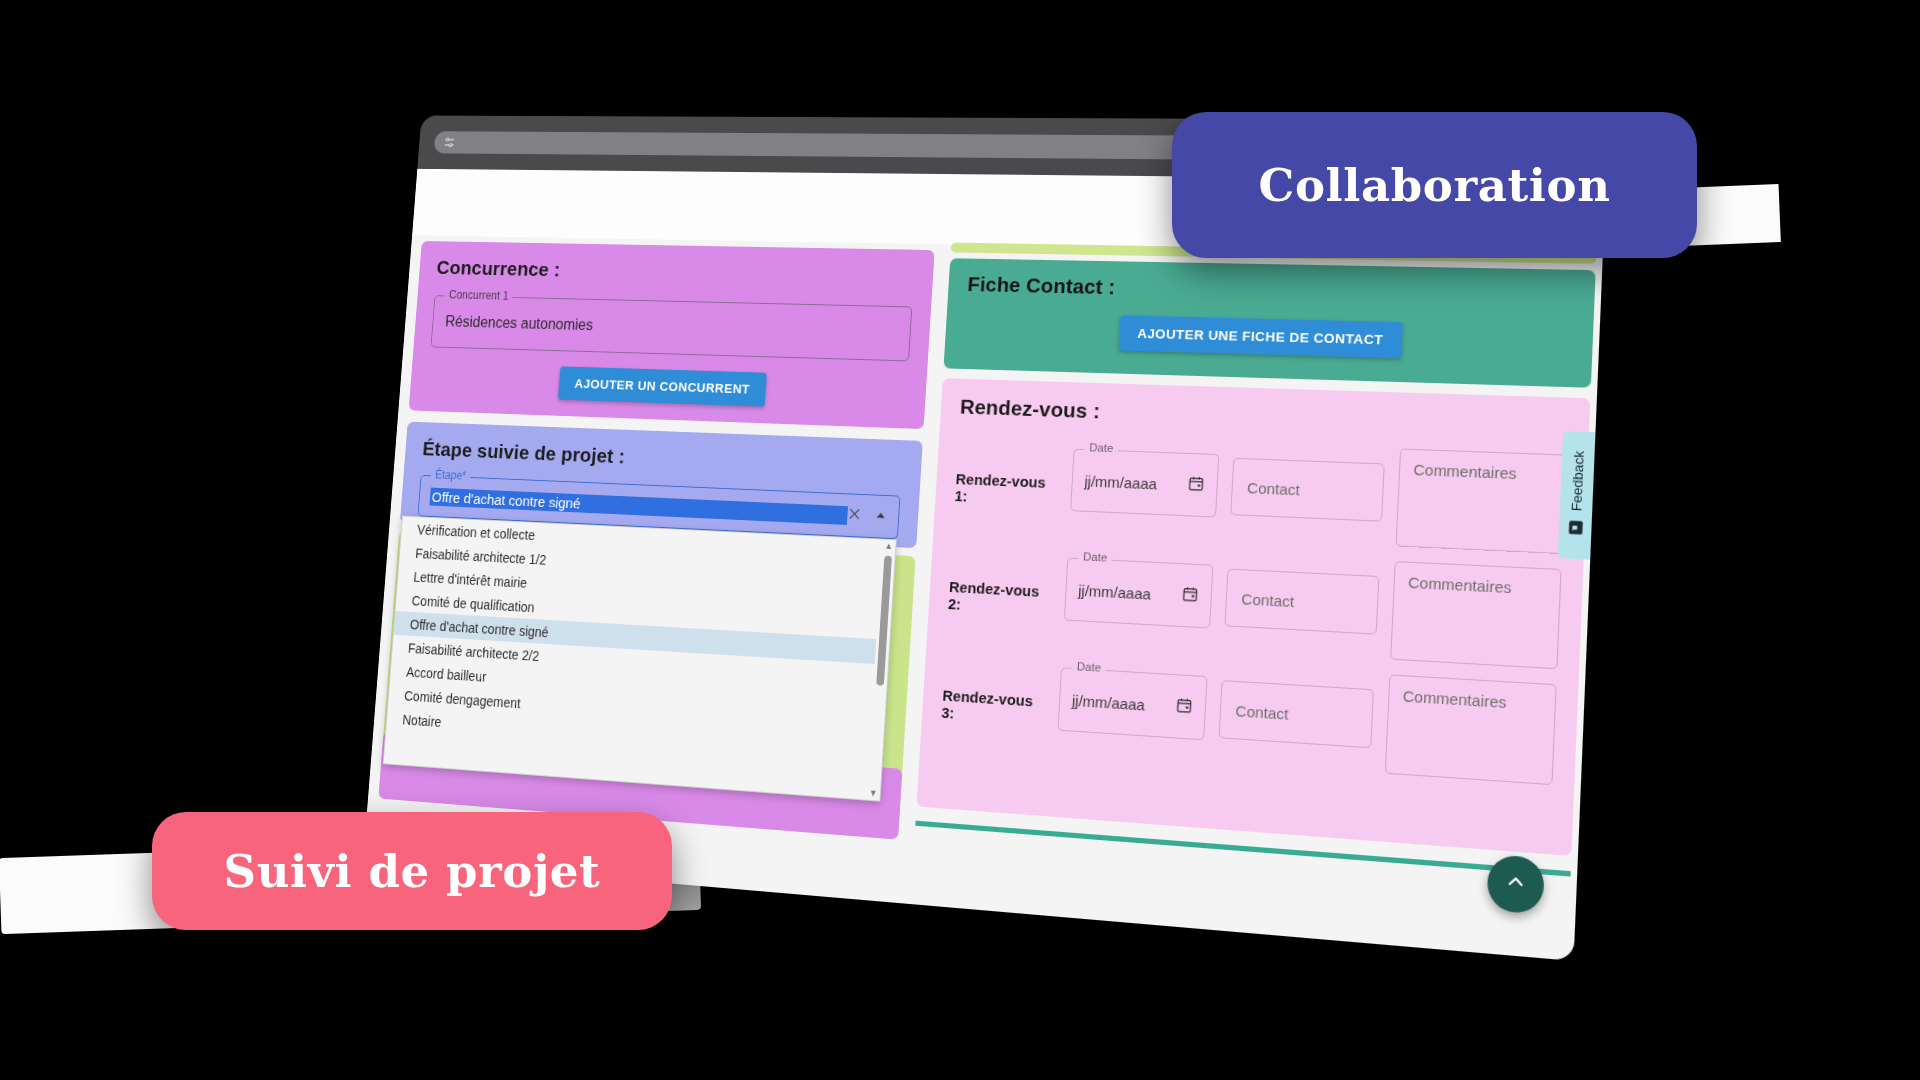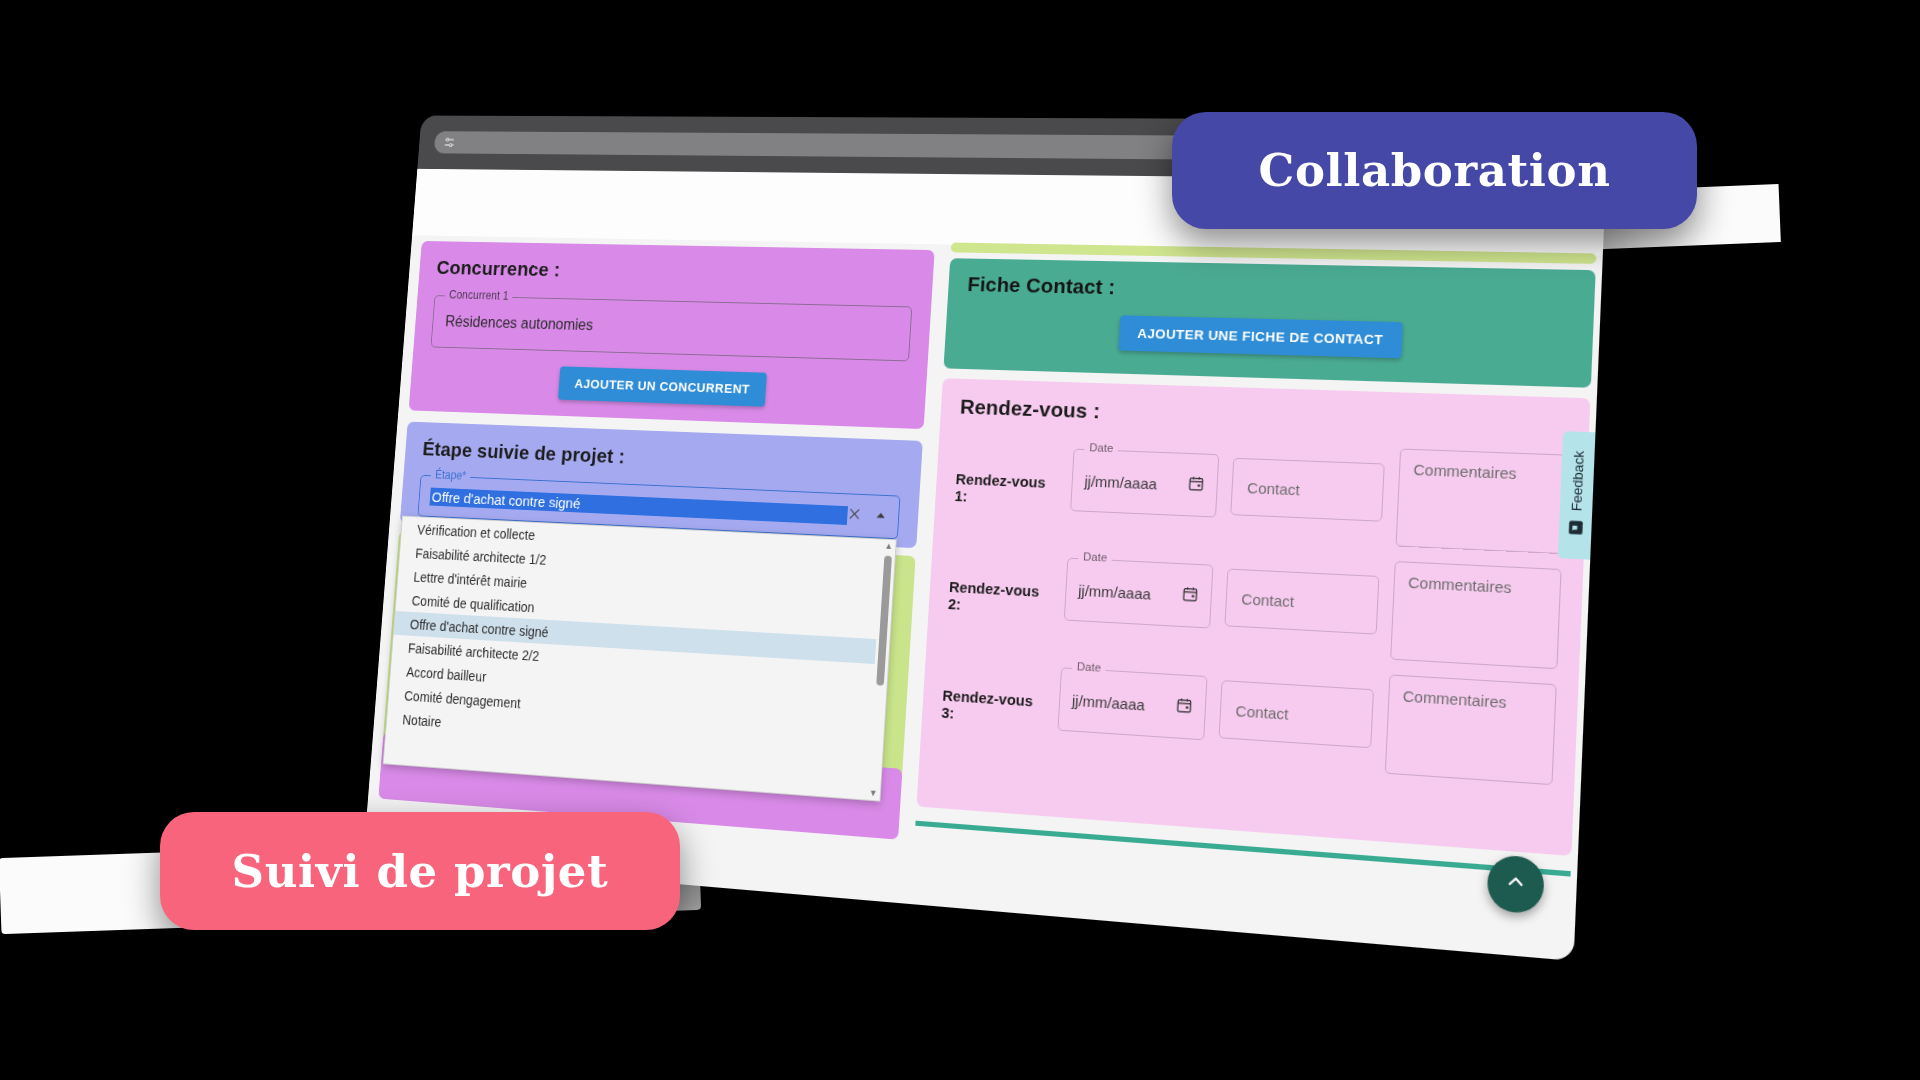--- a/index.html
+++ b/index.html
@@ -292,26 +292,26 @@
     display: flex; align-items: center; justify-content: center;
     border-radius: 34px;
     color: #fff;
     font-family: "DejaVu Serif", serif;
     font-weight: 700;
     letter-spacing: .6px;
     box-shadow: 0 14px 34px rgba(0,0,0,.45);
   }
   #badge-collab {
     left: 1172px; top: 112px;
-    width: 525px; height: 117px;
+    width: 525px; height: 146px;
     background: #4548a6;
     font-size: 45px;
   }
   #badge-suivi {
-    left: 160px; top: 812px;
+    left: 152px; top: 812px;
     width: 520px; height: 118px;
     background: #f9647d;
     font-size: 45px;
   }
 </style>
 </head>
 <body>
 
 <div id="stage">
 

